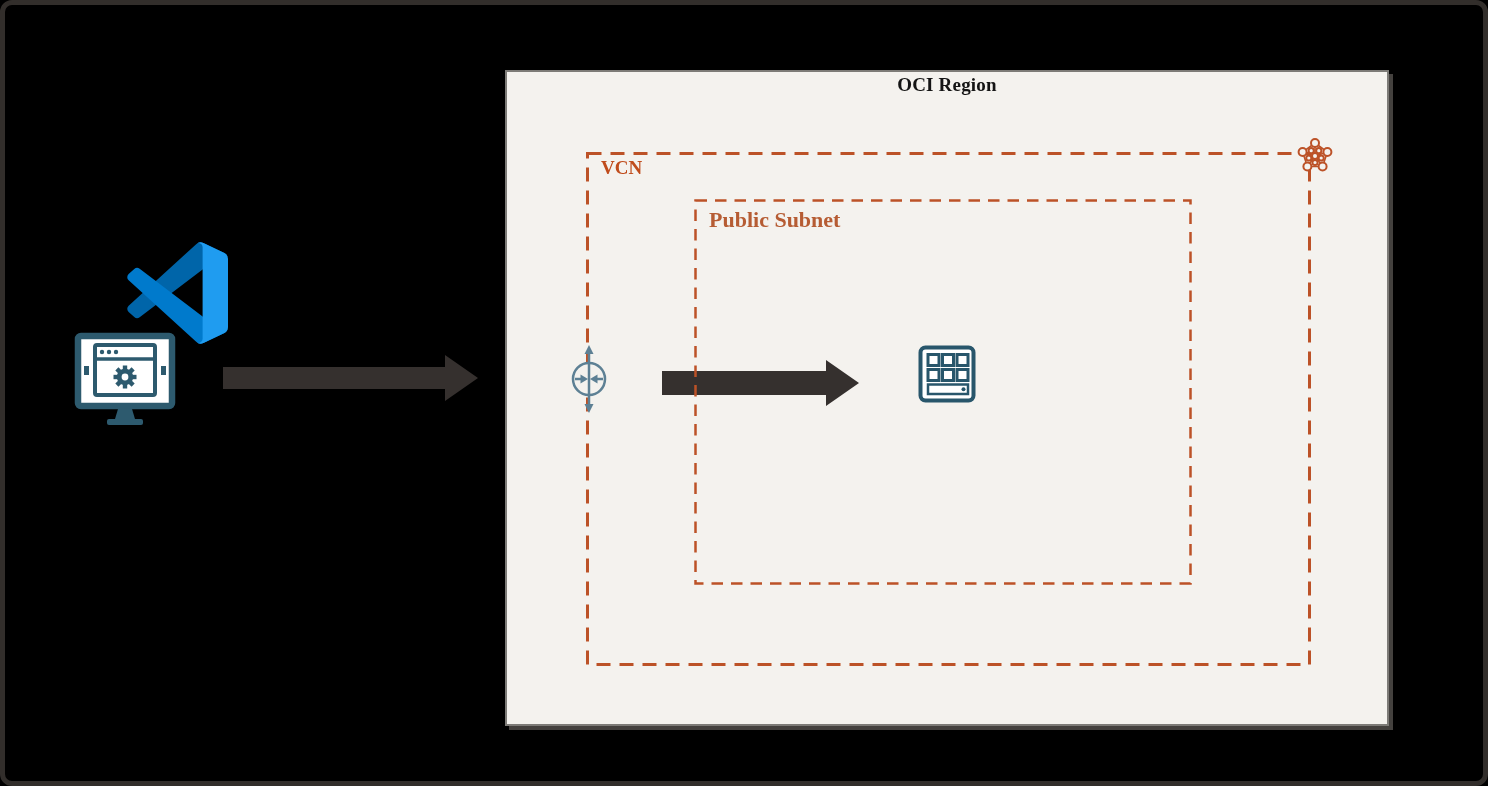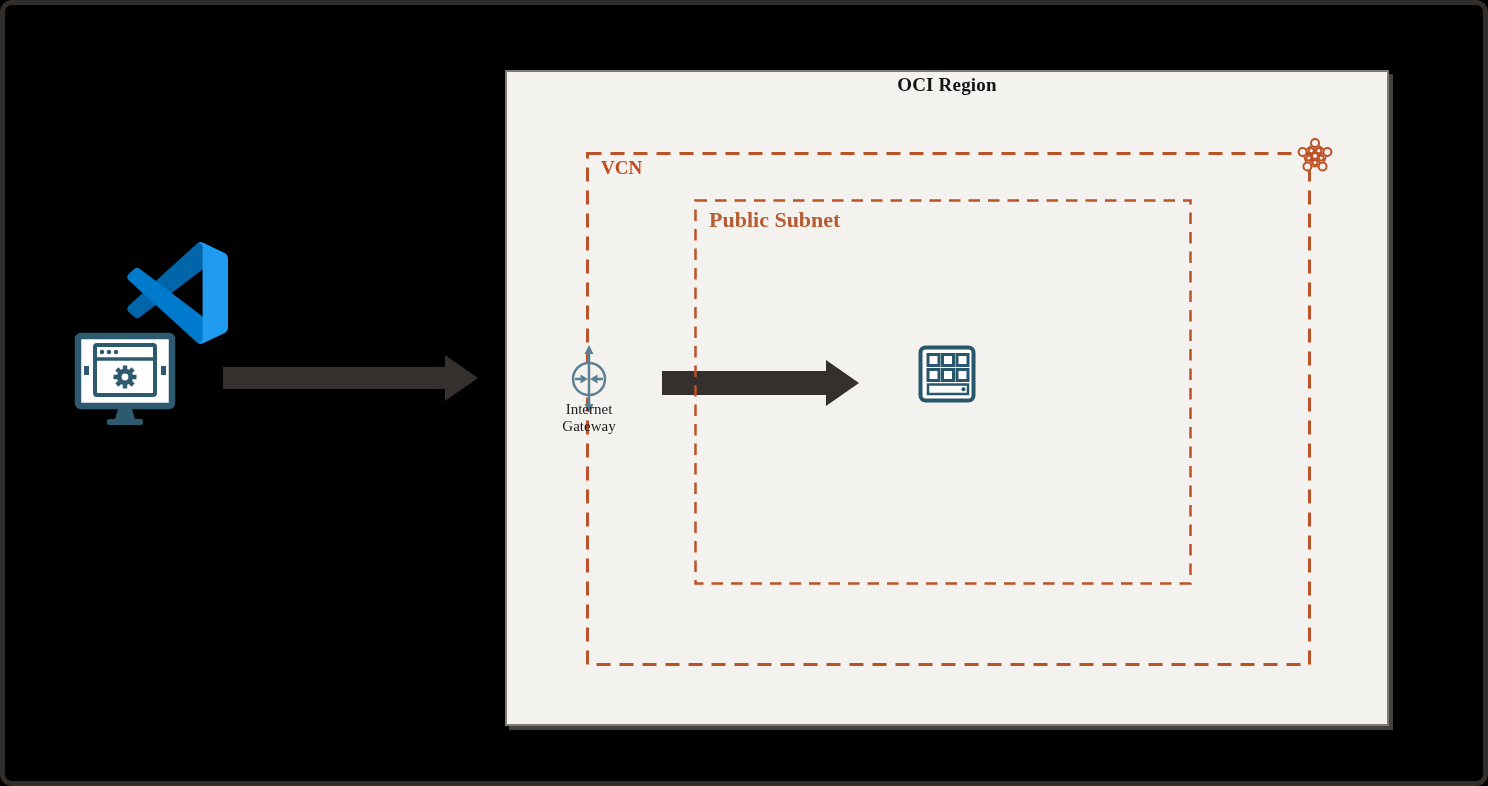--- a/index.html
+++ b/index.html
@@ -121,24 +121,20 @@
       <circle cx="24" cy="34" r="16" fill="#f4f2ee" stroke="#5d8094" stroke-width="2.5"></circle>
       <line x1="24" y1="7" x2="24" y2="61" stroke="#5d8094" stroke-width="2.5"></line>
       <polygon points="24,0 19.5,9 28.5,9" fill="#5d8094"></polygon>
       <polygon points="24,68 19.5,59 28.5,59" fill="#5d8094"></polygon>
       <line x1="10" y1="34" x2="16" y2="34" stroke="#5d8094" stroke-width="2.5"></line>
       <polygon points="23,34 15.5,29.5 15.5,38.5" fill="#5d8094"></polygon>
       <line x1="38" y1="34" x2="32" y2="34" stroke="#5d8094" stroke-width="2.5"></line>
       <polygon points="25,34 32.5,29.5 32.5,38.5" fill="#5d8094"></polygon>
     </svg>
 
-    <div class="node-label ig-label">
-      <span>Internet</span><br>
-      <span>Gateway</span>
-    </div>
 
     <svg class="abs" style="left:410px;top:272px;" width="60" height="60" viewBox="0 0 60 60" aria-hidden="true">
       <rect x="3.5" y="3.5" width="53" height="53" rx="5" fill="#ffffff" stroke="#28566b" stroke-width="4"></rect>
       <g fill="#ffffff" stroke="#28566b" stroke-width="3">
         <rect x="11" y="10.5" width="11" height="11"></rect>
         <rect x="25.5" y="10.5" width="11" height="11"></rect>
         <rect x="40" y="10.5" width="11" height="11"></rect>
         <rect x="11" y="25.5" width="11" height="11"></rect>
         <rect x="25.5" y="25.5" width="11" height="11"></rect>
         <rect x="40" y="25.5" width="11" height="11"></rect>

